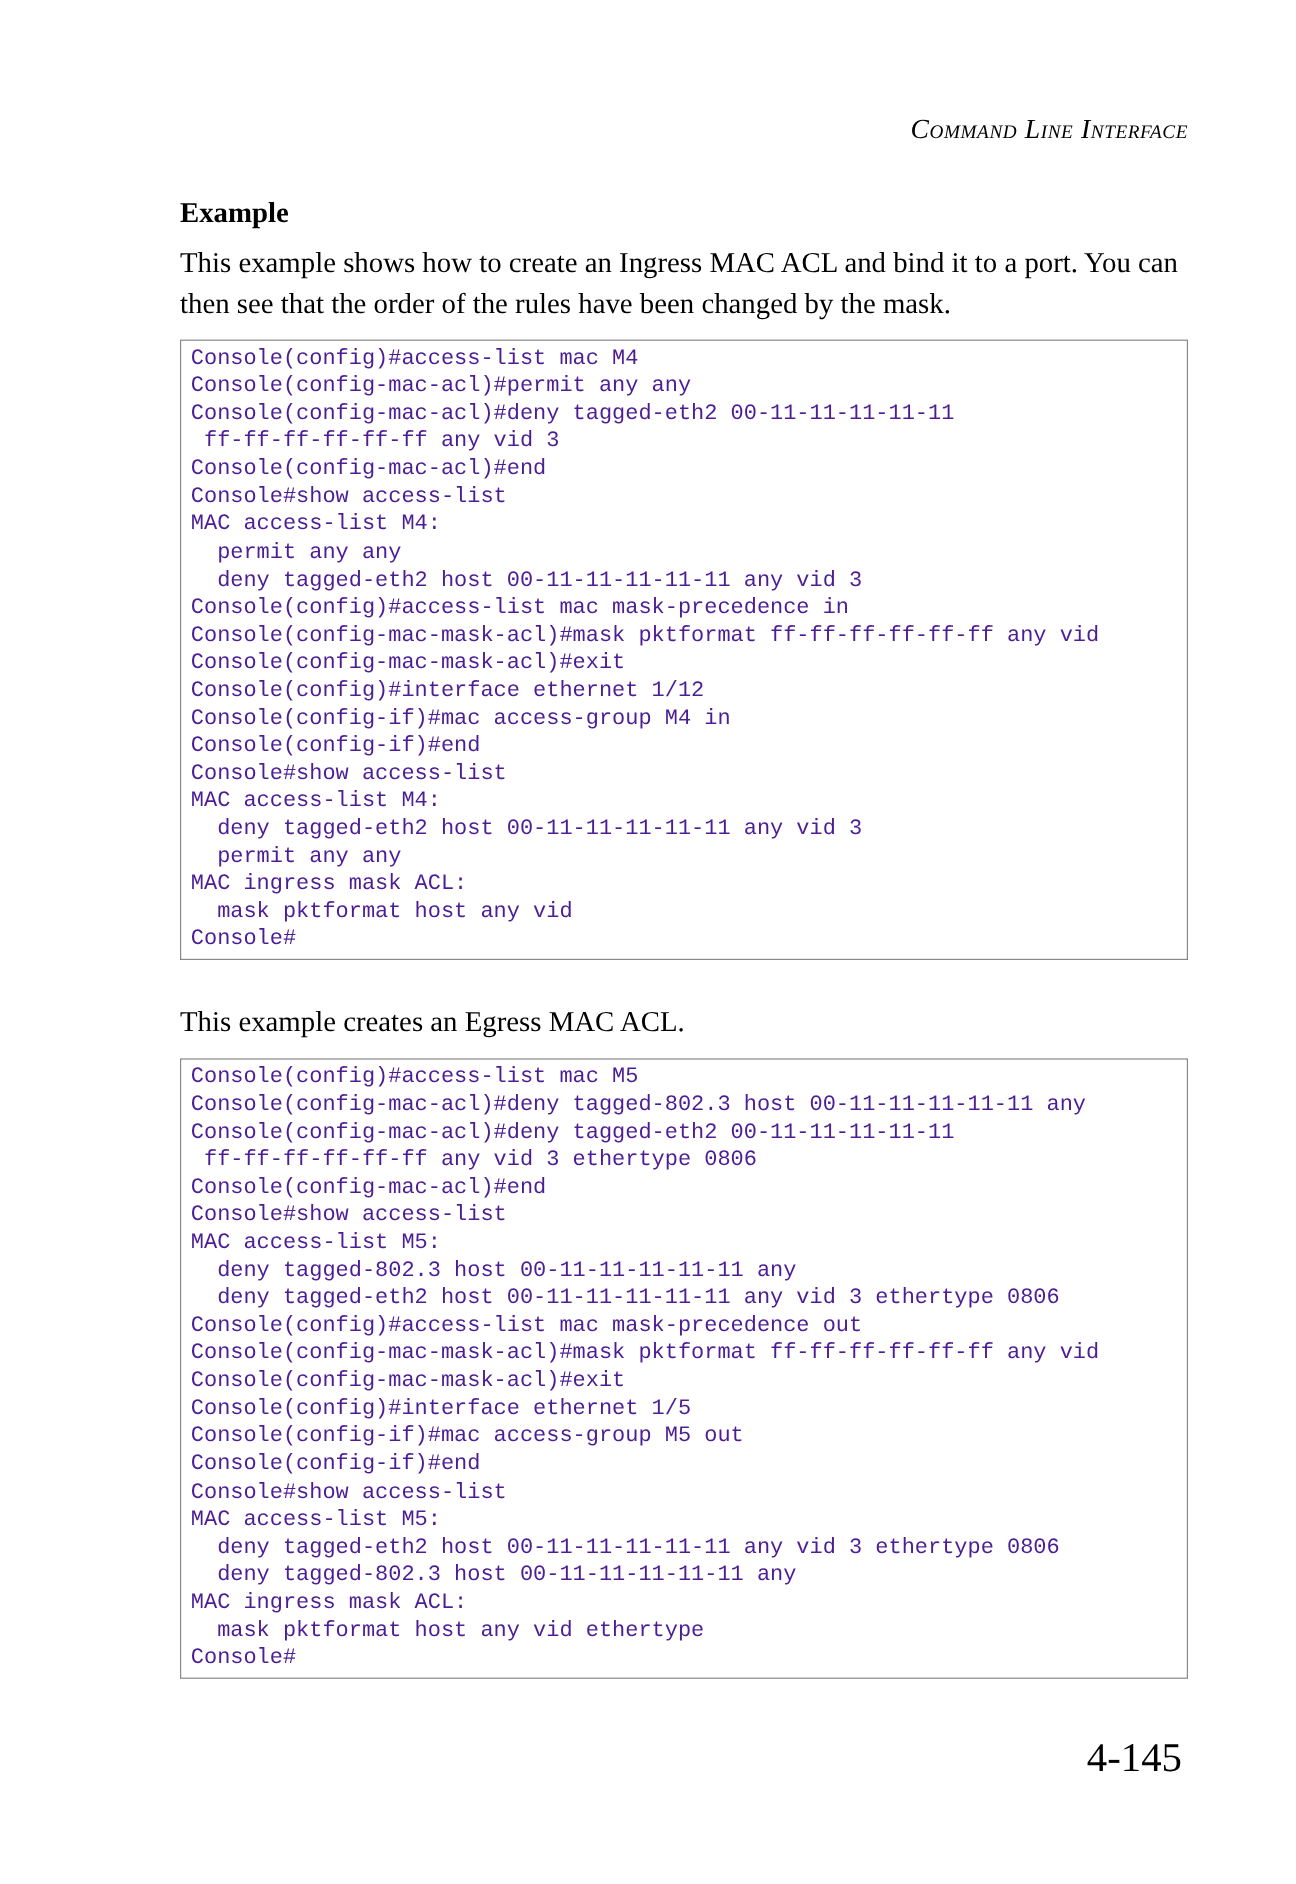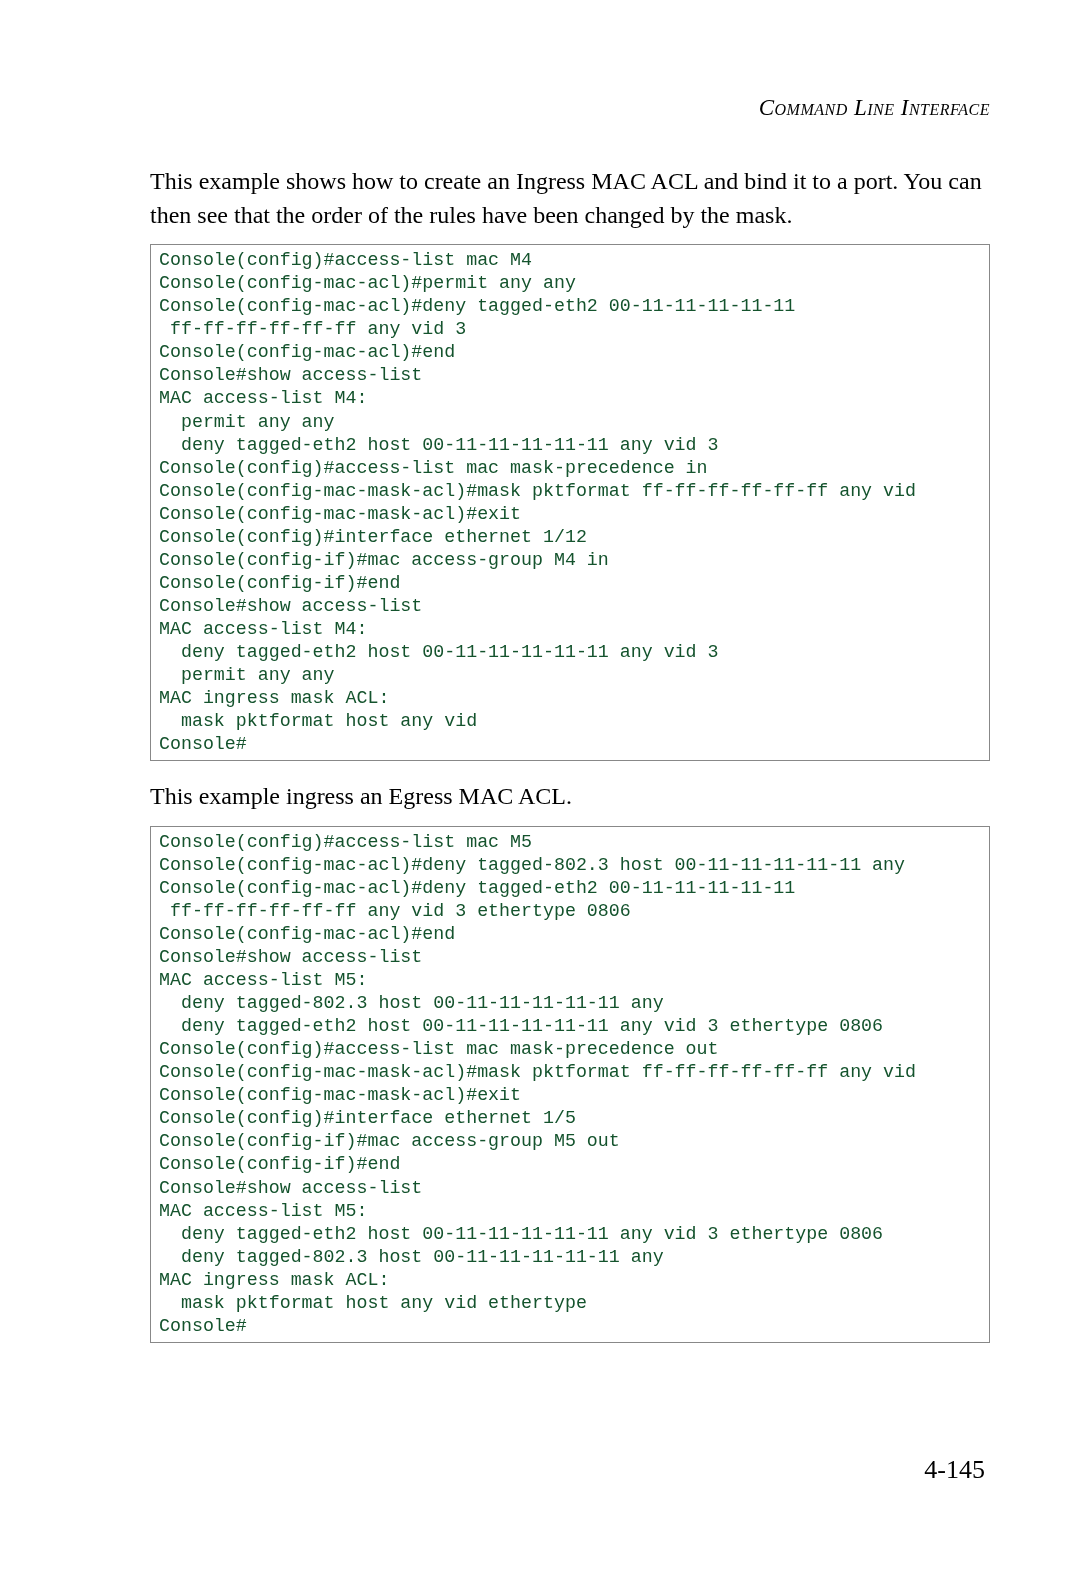--- a/index.html
+++ b/index.html
@@ -31,43 +31,44 @@
     margin-bottom: 12px;
   }
   .body-para {
     font-size: 24px;
     line-height: 1.4;
     margin: 12px 0 12px 0;
   }
   .console-box {
     border: 1px solid #888;
     padding: 4px 8px 4px 8px;
-    margin: 6px 0 19px 0;
+    margin: 6px 0 36px 0;
     white-space: pre;
     font-family: "Courier New", Courier, monospace;
     font-size: 18.3px;
     line-height: 1.26;
-    color: #14532d;
+    color: #4c1d95;
     overflow: hidden;
   }
   .page-number {
     position: absolute;
     bottom: 85px;
     right: 95px;
-    font-size: 26px;
+    font-size: 34px;
     margin-left: 12px;
   }
 </style>
 </head>
 <body>
 
 <div class="page">
 
   <div class="running-header">Command Line Interface</div>
 
+  <div class="section-heading">Example</div>
 
   <p class="body-para">This example shows how to create an Ingress MAC ACL and bind it to a port. You can then see that the order of the rules have been changed by the mask.</p>
 
   <div class="console-box">Console(config)#access-list mac M4
 Console(config-mac-acl)#permit any any
 Console(config-mac-acl)#deny tagged-eth2 00-11-11-11-11-11 
  ff-ff-ff-ff-ff-ff any vid 3
 Console(config-mac-acl)#end
 Console#show access-list
 MAC access-list M4:
@@ -80,21 +81,21 @@
 Console(config-if)#mac access-group M4 in
 Console(config-if)#end
 Console#show access-list
 MAC access-list M4:
   deny tagged-eth2 host 00-11-11-11-11-11 any vid 3
   permit any any
 MAC ingress mask ACL:
   mask pktformat host any vid
 Console#</div>
 
-  <p class="body-para">This example ingress an Egress MAC ACL.</p>
+  <p class="body-para">This example creates an Egress MAC ACL.</p>
 
   <div class="console-box">Console(config)#access-list mac M5
 Console(config-mac-acl)#deny tagged-802.3 host 00-11-11-11-11-11 any
 Console(config-mac-acl)#deny tagged-eth2 00-11-11-11-11-11 
  ff-ff-ff-ff-ff-ff any vid 3 ethertype 0806
 Console(config-mac-acl)#end
 Console#show access-list
 MAC access-list M5:
   deny tagged-802.3 host 00-11-11-11-11-11 any
   deny tagged-eth2 host 00-11-11-11-11-11 any vid 3 ethertype 0806

